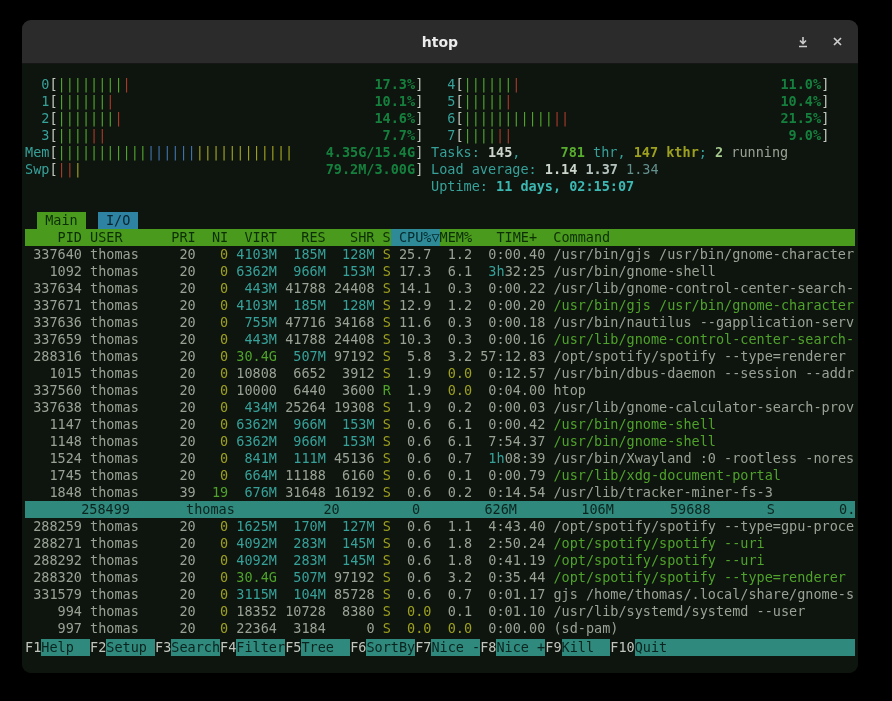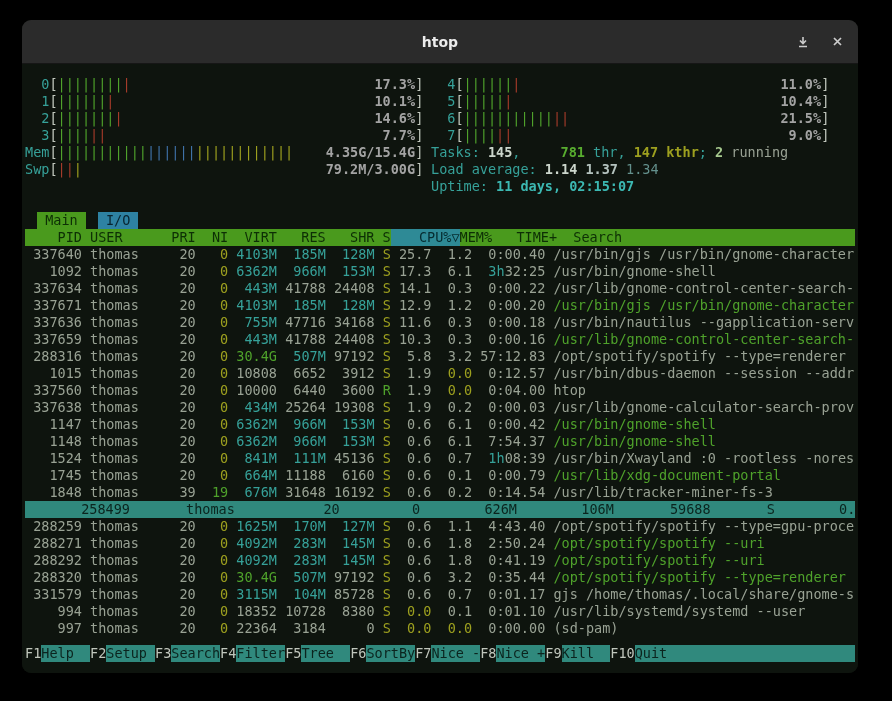--- a/index.html
+++ b/index.html
@@ -19,42 +19,42 @@
   .terminal *{white-space:pre;}
   .line{height:17px;}
   
   .mrow{display:flex;height:17px;}
   .mcell-l{width:406px;display:flex;}
   .mcell-r{flex:1;display:flex;}
   .meter{display:flex;}
   .mlabel{display:inline-block;width:3ch;text-align:right;color:#36a199;}
   .brk{color:#c2c8be;}
   .mbar{position:relative;width:44ch;overflow:hidden;}
-  .mpct{position:absolute;right:0;top:0;color:#a3a3a3;font-weight:bold;}
+  .mpct{position:absolute;right:0;top:0;color:#15803d;font-weight:bold;}
   .tick-g{color:#4fa22b;} .tick-r{color:#a43b2a;} .tick-b{color:#3f72a8;} .tick-y{color:#9da01f;}
   
   .lbl{color:#36a199;} .bw{color:#ccd6cc;font-weight:bold;} .w2{color:#b4c2be;font-weight:bold;}
   .bgr{color:#58ad2f;font-weight:bold;margin-left:32px;} .bg2{color:#a6c98e;font-weight:bold;}
   .bol{color:#9da01f;font-weight:bold;} .dim{color:#63908c;} .cyb{color:#3cb8b2;font-weight:bold;text-align:center;}
   .gry{color:#99a294;} .cyn{color:#36a199;} .grn{color:#4fa22b;} .olv{color:#9da01f;}
   
   .tabrow{height:17px;display:flex;padding-left:12px;gap:12px;}
   .tab{padding:0 1ch;}
   .tab-main{background:#4a9a1d;color:#0d2f05;}
   .tab-io{background:#2e82a2;color:#082430;}
   
   .hdr{height:17px;background:#4a9a1d;color:#0d2f05;display:flex;}
-  .hdr .sort{background:#2e8a96;color:#062c30;padding-left:20px;}
+  .hdr .sort{background:#2e8a96;color:#062c30;}
   .hfill{flex:1;}
   
   .prow{height:17px;overflow:hidden;}
   .prow.sel{background:#30897d;}
   .prow.sel span{color:#0b241e !important;font-weight:normal !important;padding-left:48px;}
   
-  .fbar{display:flex;height:17px;margin-top:8px;}
+  .fbar{display:flex;height:17px;margin-top:2px;}
   .fbtn{display:flex;}
   .fbtn:last-child{flex:1;}
   .fk{color:#c0c6bc;}
   .fl{background:#30897d;color:#0b241e;display:inline-block;width:6ch;}
   .fbtn:last-child .fl{flex:1;}
 </style>
 </head>
 <body>
 
 <div class="window">
@@ -78,19 +78,19 @@
   <div class="terminal">
     <div id="meters"><div class="mrow"><span class="mcell-l"><span class="meter"><span class="mlabel">  0</span><span class="brk">[</span><span class="mbar"><span class="tick-g">||||||||</span><span class="tick-r">|</span><span class="mpct">17.3%</span></span><span class="brk">]</span></span></span><span class="mcell-r"><span class="meter"><span class="mlabel">  4</span><span class="brk">[</span><span class="mbar"><span class="tick-g">||||||</span><span class="tick-r">|</span><span class="mpct">11.0%</span></span><span class="brk">]</span></span></span></div><div class="mrow"><span class="mcell-l"><span class="meter"><span class="mlabel">  1</span><span class="brk">[</span><span class="mbar"><span class="tick-g">||||||</span><span class="tick-r">|</span><span class="mpct">10.1%</span></span><span class="brk">]</span></span></span><span class="mcell-r"><span class="meter"><span class="mlabel">  5</span><span class="brk">[</span><span class="mbar"><span class="tick-g">|||||</span><span class="tick-r">|</span><span class="mpct">10.4%</span></span><span class="brk">]</span></span></span></div><div class="mrow"><span class="mcell-l"><span class="meter"><span class="mlabel">  2</span><span class="brk">[</span><span class="mbar"><span class="tick-g">|||||||</span><span class="tick-r">|</span><span class="mpct">14.6%</span></span><span class="brk">]</span></span></span><span class="mcell-r"><span class="meter"><span class="mlabel">  6</span><span class="brk">[</span><span class="mbar"><span class="tick-g">|||||||||||</span><span class="tick-r">||</span><span class="mpct">21.5%</span></span><span class="brk">]</span></span></span></div><div class="mrow"><span class="mcell-l"><span class="meter"><span class="mlabel">  3</span><span class="brk">[</span><span class="mbar"><span class="tick-g">||||</span><span class="tick-r">||</span><span class="mpct">7.7%</span></span><span class="brk">]</span></span></span><span class="mcell-r"><span class="meter"><span class="mlabel">  7</span><span class="brk">[</span><span class="mbar"><span class="tick-g">||||</span><span class="tick-r">||</span><span class="mpct">9.0%</span></span><span class="brk">]</span></span></span></div><div class="mrow"><span class="mcell-l"><span class="meter"><span class="mlabel">Mem</span><span class="brk">[</span><span class="mbar"><span class="tick-g">|||||||||||</span><span class="tick-b">||||||</span><span class="tick-y">||||||||||||</span><span class="mpct">4.35G/15.4G</span></span><span class="brk">]</span></span></span><span class="mcell-r"><span><span class="lbl">Tasks: </span><span class="bw">145</span><span class="lbl">, </span><span class="bgr">781</span><span class="lbl"> thr</span><span class="lbl">, </span><span class="bol">147 kthr</span><span class="lbl">; </span><span class="bg2">2</span><span class="gry"> running</span></span></span></div><div class="mrow"><span class="mcell-l"><span class="meter"><span class="mlabel">Swp</span><span class="brk">[</span><span class="mbar"><span class="tick-r">||</span><span class="tick-y">|</span><span class="mpct">79.2M/3.00G</span></span><span class="brk">]</span></span></span><span class="mcell-r"><span><span class="lbl">Load average: </span><span class="bw">1.14 </span><span class="w2">1.37 </span><span class="dim">1.34</span></span></span></div><div class="mrow"><span class="mcell-l"> </span><span class="mcell-r"><span><span class="lbl">Uptime: </span><span class="cyb">11 days, 02:15:07</span></span></span></div></div>
     <div class="line"> </div>
     <div class="tabrow">
       <span class="tab tab-main">Main</span>
       <span class="tab tab-io">I/O</span>
     </div>
     <div class="hdr">
       <span id="hdr-left">    PID USER      PRI  NI  VIRT   RES   SHR S</span>
       <span class="sort" id="hdr-sort"> CPU%▽</span>
-      <span id="hdr-right">MEM%   TIME+  Search</span>
+      <span id="hdr-right">MEM%   TIME+  Command</span>
       <span class="hfill"></span>
     </div>
     <div id="rows"><div class="prow"><span class="gry"> 337640 </span><span class="gry">thomas    </span><span class="gry"> 20 </span><span class="olv">  0 </span><span class="cyn">4103M </span><span class="cyn"> 185M </span><span class="cyn"> 128M </span><span class="olv">S </span><span class="gry">25.7 </span><span class="gry"> 1.2 </span><span class="gry"> 0:00.40 </span><span class="gry">/usr/bin/gjs /usr/bin/gnome-character</span></div><div class="prow"><span class="gry">   1092 </span><span class="gry">thomas    </span><span class="gry"> 20 </span><span class="olv">  0 </span><span class="cyn">6362M </span><span class="cyn"> 966M </span><span class="cyn"> 153M </span><span class="olv">S </span><span class="gry">17.3 </span><span class="gry"> 6.1 </span><span class="cyn"> 3h</span><span class="gry">32:25 </span><span class="gry">/usr/bin/gnome-shell</span></div><div class="prow"><span class="gry"> 337634 </span><span class="gry">thomas    </span><span class="gry"> 20 </span><span class="olv">  0 </span><span class="cyn"> 443M </span><span class="gry">41788 </span><span class="gry">24408 </span><span class="olv">S </span><span class="gry">14.1 </span><span class="gry"> 0.3 </span><span class="gry"> 0:00.22 </span><span class="gry">/usr/lib/gnome-control-center-search-</span></div><div class="prow"><span class="gry"> 337671 </span><span class="gry">thomas    </span><span class="gry"> 20 </span><span class="olv">  0 </span><span class="cyn">4103M </span><span class="cyn"> 185M </span><span class="cyn"> 128M </span><span class="olv">S </span><span class="gry">12.9 </span><span class="gry"> 1.2 </span><span class="gry"> 0:00.20 </span><span class="grn">/usr/bin/gjs /usr/bin/gnome-character</span></div><div class="prow"><span class="gry"> 337636 </span><span class="gry">thomas    </span><span class="gry"> 20 </span><span class="olv">  0 </span><span class="cyn"> 755M </span><span class="gry">47716 </span><span class="gry">34168 </span><span class="olv">S </span><span class="gry">11.6 </span><span class="gry"> 0.3 </span><span class="gry"> 0:00.18 </span><span class="gry">/usr/bin/nautilus --gapplication-serv</span></div><div class="prow"><span class="gry"> 337659 </span><span class="gry">thomas    </span><span class="gry"> 20 </span><span class="olv">  0 </span><span class="cyn"> 443M </span><span class="gry">41788 </span><span class="gry">24408 </span><span class="olv">S </span><span class="gry">10.3 </span><span class="gry"> 0.3 </span><span class="gry"> 0:00.16 </span><span class="grn">/usr/lib/gnome-control-center-search-</span></div><div class="prow"><span class="gry"> 288316 </span><span class="gry">thomas    </span><span class="gry"> 20 </span><span class="olv">  0 </span><span class="grn">30.4G </span><span class="cyn"> 507M </span><span class="gry">97192 </span><span class="olv">S </span><span class="gry"> 5.8 </span><span class="gry"> 3.2 </span><span class="gry">57:12.83 </span><span class="gry">/opt/spotify/spotify --type=renderer</span></div><div class="prow"><span class="gry">   1015 </span><span class="gry">thomas    </span><span class="gry"> 20 </span><span class="olv">  0 </span><span class="gry">10808 </span><span class="gry"> 6652 </span><span class="gry"> 3912 </span><span class="olv">S </span><span class="gry"> 1.9 </span><span class="olv"> 0.0 </span><span class="gry"> 0:12.57 </span><span class="gry">/usr/bin/dbus-daemon --session --addr</span></div><div class="prow"><span class="gry"> 337560 </span><span class="gry">thomas    </span><span class="gry"> 20 </span><span class="olv">  0 </span><span class="gry">10000 </span><span class="gry"> 6440 </span><span class="gry"> 3600 </span><span class="grn">R </span><span class="gry"> 1.9 </span><span class="olv"> 0.0 </span><span class="gry"> 0:04.00 </span><span class="gry">htop</span></div><div class="prow"><span class="gry"> 337638 </span><span class="gry">thomas    </span><span class="gry"> 20 </span><span class="olv">  0 </span><span class="cyn"> 434M </span><span class="gry">25264 </span><span class="gry">19308 </span><span class="olv">S </span><span class="gry"> 1.9 </span><span class="gry"> 0.2 </span><span class="gry"> 0:00.03 </span><span class="gry">/usr/lib/gnome-calculator-search-prov</span></div><div class="prow"><span class="gry">   1147 </span><span class="gry">thomas    </span><span class="gry"> 20 </span><span class="olv">  0 </span><span class="cyn">6362M </span><span class="cyn"> 966M </span><span class="cyn"> 153M </span><span class="olv">S </span><span class="gry"> 0.6 </span><span class="gry"> 6.1 </span><span class="gry"> 0:00.42 </span><span class="grn">/usr/bin/gnome-shell</span></div><div class="prow"><span class="gry">   1148 </span><span class="gry">thomas    </span><span class="gry"> 20 </span><span class="olv">  0 </span><span class="cyn">6362M </span><span class="cyn"> 966M </span><span class="cyn"> 153M </span><span class="olv">S </span><span class="gry"> 0.6 </span><span class="gry"> 6.1 </span><span class="gry"> 7:54.37 </span><span class="grn">/usr/bin/gnome-shell</span></div><div class="prow"><span class="gry">   1524 </span><span class="gry">thomas    </span><span class="gry"> 20 </span><span class="olv">  0 </span><span class="cyn"> 841M </span><span class="cyn"> 111M </span><span class="gry">45136 </span><span class="olv">S </span><span class="gry"> 0.6 </span><span class="gry"> 0.7 </span><span class="cyn"> 1h</span><span class="gry">08:39 </span><span class="gry">/usr/bin/Xwayland :0 -rootless -nores</span></div><div class="prow"><span class="gry">   1745 </span><span class="gry">thomas    </span><span class="gry"> 20 </span><span class="olv">  0 </span><span class="cyn"> 664M </span><span class="gry">11188 </span><span class="gry"> 6160 </span><span class="olv">S </span><span class="gry"> 0.6 </span><span class="gry"> 0.1 </span><span class="gry"> 0:00.79 </span><span class="grn">/usr/lib/xdg-document-portal</span></div><div class="prow"><span class="gry">   1848 </span><span class="gry">thomas    </span><span class="gry"> 39 </span><span class="grn"> 19 </span><span class="cyn"> 676M </span><span class="gry">31648 </span><span class="gry">16192 </span><span class="olv">S </span><span class="gry"> 0.6 </span><span class="gry"> 0.2 </span><span class="gry"> 0:14.54 </span><span class="gry">/usr/lib/tracker-miner-fs-3</span></div><div class="prow sel"><span class="gry"> 258499 </span><span class="gry">thomas    </span><span class="gry"> 20 </span><span class="olv">  0 </span><span class="cyn"> 626M </span><span class="cyn"> 106M </span><span class="gry">59688 </span><span class="olv">S </span><span class="gry"> 0.6 </span><span class="gry"> 0.7 </span><span class="gry"> 0:55.57 </span><span class="gry">/usr/bin/python /usr/bin/terminator</span></div><div class="prow"><span class="gry"> 288259 </span><span class="gry">thomas    </span><span class="gry"> 20 </span><span class="olv">  0 </span><span class="cyn">1625M </span><span class="cyn"> 170M </span><span class="cyn"> 127M </span><span class="olv">S </span><span class="gry"> 0.6 </span><span class="gry"> 1.1 </span><span class="gry"> 4:43.40 </span><span class="gry">/opt/spotify/spotify --type=gpu-proce</span></div><div class="prow"><span class="gry"> 288271 </span><span class="gry">thomas    </span><span class="gry"> 20 </span><span class="olv">  0 </span><span class="cyn">4092M </span><span class="cyn"> 283M </span><span class="cyn"> 145M </span><span class="olv">S </span><span class="gry"> 0.6 </span><span class="gry"> 1.8 </span><span class="gry"> 2:50.24 </span><span class="grn">/opt/spotify/spotify --uri</span></div><div class="prow"><span class="gry"> 288292 </span><span class="gry">thomas    </span><span class="gry"> 20 </span><span class="olv">  0 </span><span class="cyn">4092M </span><span class="cyn"> 283M </span><span class="cyn"> 145M </span><span class="olv">S </span><span class="gry"> 0.6 </span><span class="gry"> 1.8 </span><span class="gry"> 0:41.19 </span><span class="grn">/opt/spotify/spotify --uri</span></div><div class="prow"><span class="gry"> 288320 </span><span class="gry">thomas    </span><span class="gry"> 20 </span><span class="olv">  0 </span><span class="grn">30.4G </span><span class="cyn"> 507M </span><span class="gry">97192 </span><span class="olv">S </span><span class="gry"> 0.6 </span><span class="gry"> 3.2 </span><span class="gry"> 0:35.44 </span><span class="grn">/opt/spotify/spotify --type=renderer</span></div><div class="prow"><span class="gry"> 331579 </span><span class="gry">thomas    </span><span class="gry"> 20 </span><span class="olv">  0 </span><span class="cyn">3115M </span><span class="cyn"> 104M </span><span class="gry">85728 </span><span class="olv">S </span><span class="gry"> 0.6 </span><span class="gry"> 0.7 </span><span class="gry"> 0:01.17 </span><span class="gry">gjs /home/thomas/.local/share/gnome-s</span></div><div class="prow"><span class="gry">    994 </span><span class="gry">thomas    </span><span class="gry"> 20 </span><span class="olv">  0 </span><span class="gry">18352 </span><span class="gry">10728 </span><span class="gry"> 8380 </span><span class="olv">S </span><span class="olv"> 0.0 </span><span class="gry"> 0.1 </span><span class="gry"> 0:01.10 </span><span class="gry">/usr/lib/systemd/systemd --user</span></div><div class="prow"><span class="gry">    997 </span><span class="gry">thomas    </span><span class="gry"> 20 </span><span class="olv">  0 </span><span class="gry">22364 </span><span class="gry"> 3184 </span><span class="gry">    0 </span><span class="olv">S </span><span class="olv"> 0.0 </span><span class="olv"> 0.0 </span><span class="gry"> 0:00.00 </span><span class="gry">(sd-pam)</span></div></div>
     <div class="fbar" id="fbar"><span class="fbtn"><span class="fk">F1</span><span class="fl">Help  </span></span><span class="fbtn"><span class="fk">F2</span><span class="fl">Setup </span></span><span class="fbtn"><span class="fk">F3</span><span class="fl">Search</span></span><span class="fbtn"><span class="fk">F4</span><span class="fl">Filter</span></span><span class="fbtn"><span class="fk">F5</span><span class="fl">Tree  </span></span><span class="fbtn"><span class="fk">F6</span><span class="fl">SortBy</span></span><span class="fbtn"><span class="fk">F7</span><span class="fl">Nice -</span></span><span class="fbtn"><span class="fk">F8</span><span class="fl">Nice +</span></span><span class="fbtn"><span class="fk">F9</span><span class="fl">Kill  </span></span><span class="fbtn"><span class="fk">F10</span><span class="fl">Quit  </span></span></div>
   </div>
 </div>
 
 </body></html>

